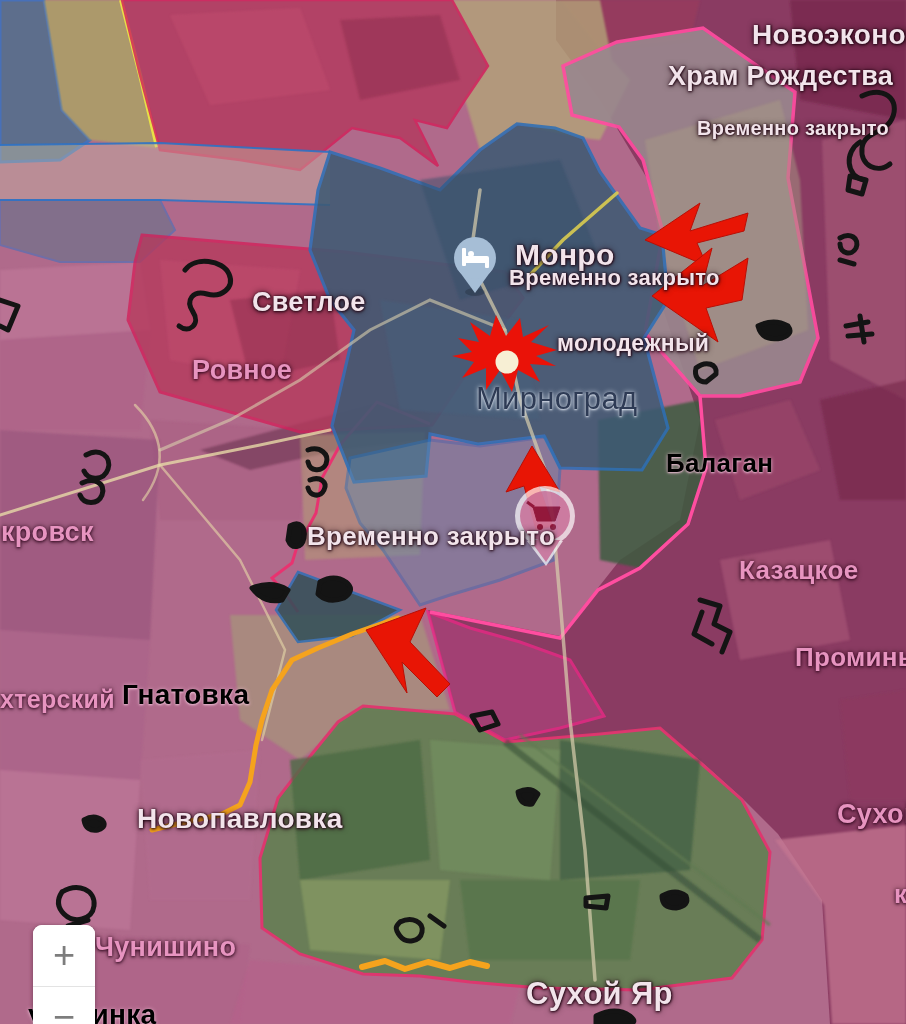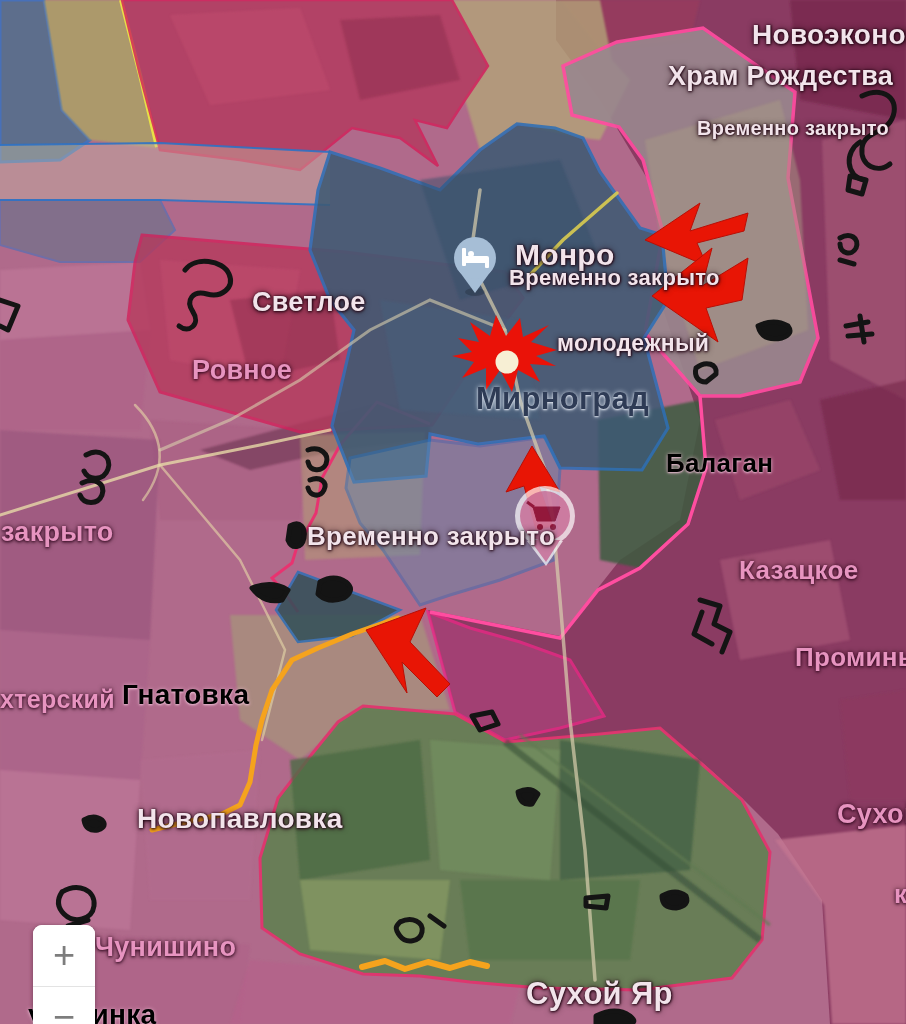--- a/index.html
+++ b/index.html
@@ -6,21 +6,21 @@
   #screen{position:relative;width:906px;height:1024px;overflow:hidden;background:#b06a8b;
           font-family:"Liberation Sans",sans-serif;}
   #map-svg{position:absolute;left:0;top:0;}
   .lbl{position:absolute;white-space:nowrap;z-index:6;letter-spacing:.3px;line-height:1.05;}
   .lbl.light{color:#f2e4eb;font-weight:600;
      text-shadow:0 1px 3px rgba(35,6,20,.95),0 0 6px rgba(35,6,20,.8),1px 0 2px rgba(35,6,20,.8);}
   .lbl.pink{color:#e794c0;font-weight:700;
      text-shadow:0 1px 3px rgba(42,6,26,.9),0 0 5px rgba(42,6,26,.75);}
   .lbl.dark{color:#000000;font-weight:700;
      text-shadow:0 1px 2px rgba(238,192,215,.9),0 0 4px rgba(236,186,210,.7);}
-  .lbl.city{color:#2e3b55;font-weight:700;
+  .lbl.city{color:#2e3b55;font-weight:400;
      text-shadow:0 1px 2px rgba(226,231,241,.95),0 0 5px rgba(221,229,240,.85);}
   #zoom-ctl{position:absolute;left:33px;top:925px;width:62px;z-index:10;background:#fff;
      border-radius:9px;box-shadow:0 1px 4px rgba(0,0,0,.35);overflow:hidden;}
   #zoom-ctl .zbtn{width:62px;height:61px;display:flex;align-items:center;justify-content:center;
      font-size:38px;font-weight:400;color:#7d7d7d;cursor:pointer;user-select:none;background:#fff;border:none;}
   #zoom-ctl .zdiv{height:1px;background:#e3e3e3;}
 </style>
 </head>
 <body>
 
@@ -206,21 +206,21 @@
 <div class="lbl light" style="left:668px;top:62px;font-size:27px">Храм Рождества</div>
 <div class="lbl light" style="left:697px;top:118px;font-size:20px">Временно закрыто</div>
 <div class="lbl light" style="left:515px;top:239px;font-size:30px">Монро</div>
 <div class="lbl light" style="left:509px;top:266px;font-size:22px">Временно закрыто</div>
 <div class="lbl light" style="left:252px;top:288px;font-size:27px">Светлое</div>
 <div class="lbl pink" style="left:192px;top:356px;font-size:27px">Ровное</div>
 <div class="lbl light" style="left:557px;top:331px;font-size:23px">молодежный</div>
 <div class="lbl city" style="left:476px;top:383px;font-size:31px">Мирноград</div>
 <div class="lbl dark" style="left:666px;top:450px;font-size:26px">Балаган</div>
 <div class="lbl light" style="left:307px;top:523px;font-size:26px">Временно закрыто</div>
-<div class="lbl pink" style="left:1px;top:518px;font-size:27px">закрыто</div>
+<div class="lbl pink" style="left:1px;top:518px;font-size:27px">кровск</div>
 <div class="lbl pink" style="left:739px;top:557px;font-size:26px">Казацкое</div>
 <div class="lbl pink" style="left:795px;top:644px;font-size:26px">Проминь</div>
 <div class="lbl pink" style="left:0px;top:686px;font-size:25px">хтерский</div>
 <div class="lbl dark" style="left:122px;top:680px;font-size:28px">Гнатовка</div>
 <div class="lbl pink" style="left:837px;top:800px;font-size:27px">Сухой</div>
 <div class="lbl pink" style="left:894px;top:881px;font-size:26px">к</div>
 <div class="lbl light" style="left:137px;top:804px;font-size:28px">Новопавловка</div>
 <div class="lbl pink" style="left:95px;top:933px;font-size:27px">Чунишино</div>
 <div class="lbl light" style="left:526px;top:978px;font-size:31px">Сухой Яр</div>
 <div class="lbl dark" style="left:28px;top:1000px;font-size:28px">украинка</div>

